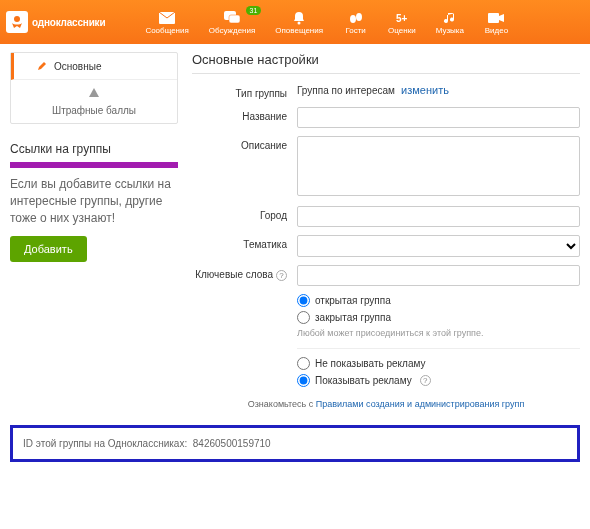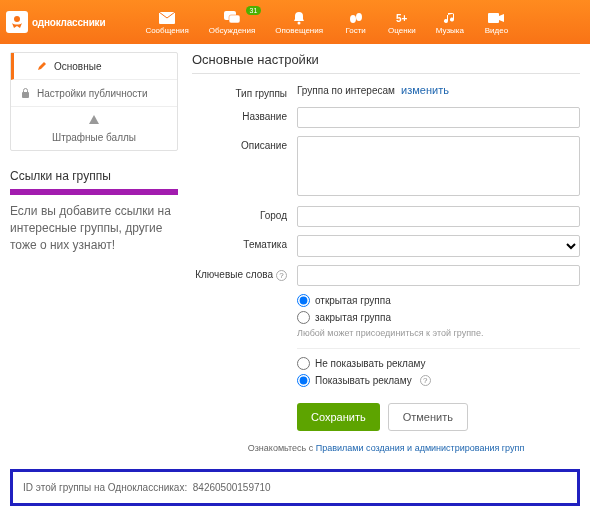--- a/index.html
+++ b/index.html
@@ -267,39 +267,31 @@
       <div class="side-menu-item active">
         <span class="mi">
             <svg width="10" height="10" viewBox="0 0 10 10">
               <path d="M1 9l1-3 5-5 2 2-5 5-3 1z" fill="#f97316"></path>
             </svg>
           </span>
         <span>Основные</span>
       </div>
       <div class="side-menu-item">
         <span class="mi">
-            <svg width="9" height="10" viewBox="0 0 9 10">
-              <rect x="1" y="4" width="7" height="6" rx="1" fill="#999"></rect>
-              <path d="M2.5 4V2.5a2 2 0 014 0V4" stroke="#999" fill="none"></path>
-            </svg>
-          </span>
-        <span>Настройки публичности</span>
-      </div>
-      <div class="side-menu-item">
-        <span class="mi">
             <svg width="10" height="10" viewBox="0 0 10 10">
               <path d="M5 0l5 9H0z" fill="#999"></path>
             </svg>
           </span>
         <span>Штрафные баллы</span>
       </div>
     </div>
 
     <div class="side-title">Ссылки на группы</div>
     <div class="side-desc">Если вы добавите ссылки на интересные группы, другие тоже о них узнают!</div>
+    <button class="btn btn-primary">Добавить</button>
   </div>
 
   <div class="main">
     <div class="main-title">Основные настройки</div>
 
     <div class="form-row">
       <div class="form-label">Тип группы</div>
       <div class="form-field">
         <span class="type-value">Группа по интересам</span>
         &nbsp;<a class="link">изменить</a>
@@ -351,24 +343,20 @@
           <span>Не показывать рекламу</span>
         </label>
         <label class="radio-row">
           <input type="radio" name="ads" checked="" style="">
           <span>Показывать рекламу</span>
           <span class="help-icon">?</span>
         </label>
       </div>
     </div>
 
-    <div class="actions">
-      <button class="btn btn-primary">Сохранить</button>
-      <button class="btn btn-secondary">Отменить</button>
-    </div>
 
     <div class="rules">
       <span>Ознакомьтесь с </span><a class="link">Правилами создания и администрирования групп</a>
     </div>
   </div>
 </div>
 
 <div class="id-box">
   <span>ID этой группы на Одноклассниках:</span>
   &nbsp;<span>84260500159710</span>

